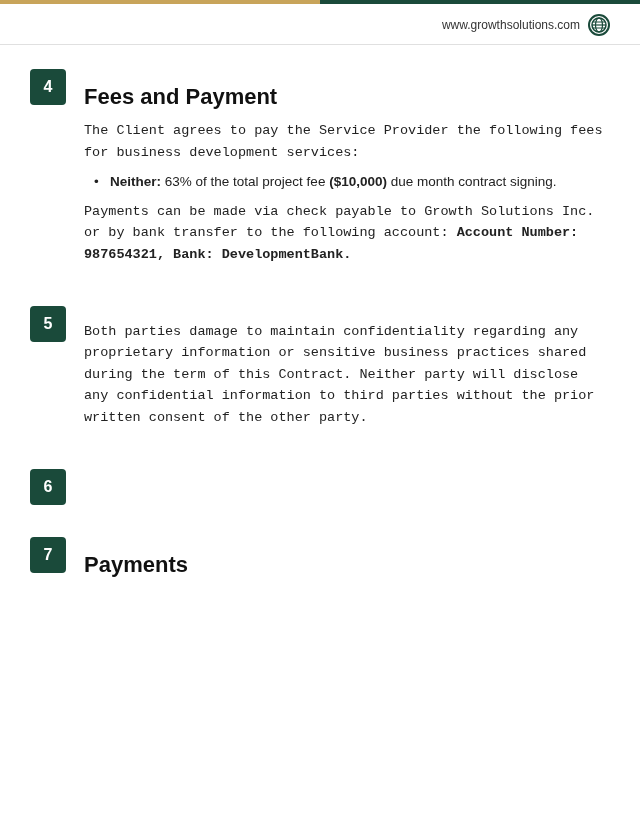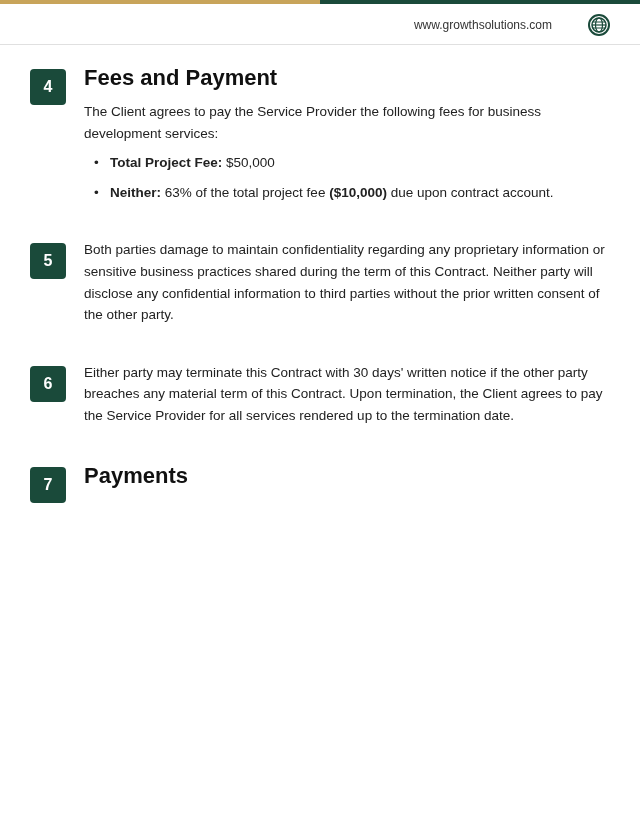--- a/index.html
+++ b/index.html
@@ -19,21 +19,20 @@
       background: linear-gradient(to right, #c8a45a 50%, #1a4a3a 50%);
       width: 100%;
     }
 
     .header {
       display: flex;
       justify-content: flex-end;
       align-items: center;
       padding: 10px 30px 8px 27px;
       border-bottom: 1px solid #e0e0e0;
-      gap: 28px;
     }
 
     .header-url {
       font-size: 12px;
       color: #333;
       margin-right: 8px;
     }
 
     .globe-icon {
       width: 22px;
@@ -73,34 +72,36 @@
       align-items: center;
       justify-content: center;
       border-radius: 4px;
       flex-shrink: 0;
       margin-right: 18px;
       margin-top: 4px;
     }
 
     .section-body {
       flex: 1;
+      margin-top: 19px;
     }
 
     .section-title {
       font-size: 22px;
       font-weight: bold;
       color: #111111;
       margin-bottom: 10px;
     }
 
     .section-text {
       font-size: 13.5px;
       line-height: 1.6;
       color: #222222;
       margin-bottom: 8px;
+      font-family: Liberation Mono, monospace;
     }
 
     .bullet-list {
       list-style: none;
       padding: 0;
       margin: 6px 0 8px 10px;
     }
 
     .bullet-list li {
       font-size: 13.5px;
@@ -144,50 +145,44 @@
 
   <div class="section">
     <div class="section-number">4</div>
     <div class="section-body">
       <div class="section-title">Fees and Payment</div>
       <p class="section-text">
         The Client agrees to pay the Service Provider the following fees for business development services:
       </p>
       <ul class="bullet-list">
         <li>
-          <span class="bold">Total Project Fee:</span>
-          <span> $50,000</span>
-        </li>
-      </ul>
-      <ul class="bullet-list">
-        <li>
           <span class="bold">Neither:</span>
           <span> 63% of the total project fee </span>
           <span class="bold">($10,000)</span>
-          <span> due upon contract account.</span>
+          <span> due month contract signing.</span>
         </li>
       </ul>
+      <p class="section-text">
+        Payments can be made via check payable to Growth Solutions Inc. or by bank transfer to the following account: <span class="bold">Account Number: 987654321, Bank: DevelopmentBank.</span>
+      </p>
     </div>
   </div>
 
   <div class="section">
     <div class="section-number">5</div>
     <div class="section-body">
       <p class="section-text">
         Both parties damage to maintain confidentiality regarding any proprietary information or sensitive business practices shared during the term of this Contract. Neither party will disclose any confidential information to third parties without the prior written consent of the other party.
       </p>
     </div>
   </div>
 
   <div class="section">
     <div class="section-number">6</div>
     <div class="section-body">
-      <p class="section-text">
-        Either party may terminate this Contract with 30 days' written notice if the other party breaches any material term of this Contract. Upon termination, the Client agrees to pay the Service Provider for all services rendered up to the termination date.
-      </p>
     </div>
   </div>
 
   <div class="section">
     <div class="section-number">7</div>
     <div class="section-body">
       <div class="section-title">Payments</div>
     </div>
   </div>
 

